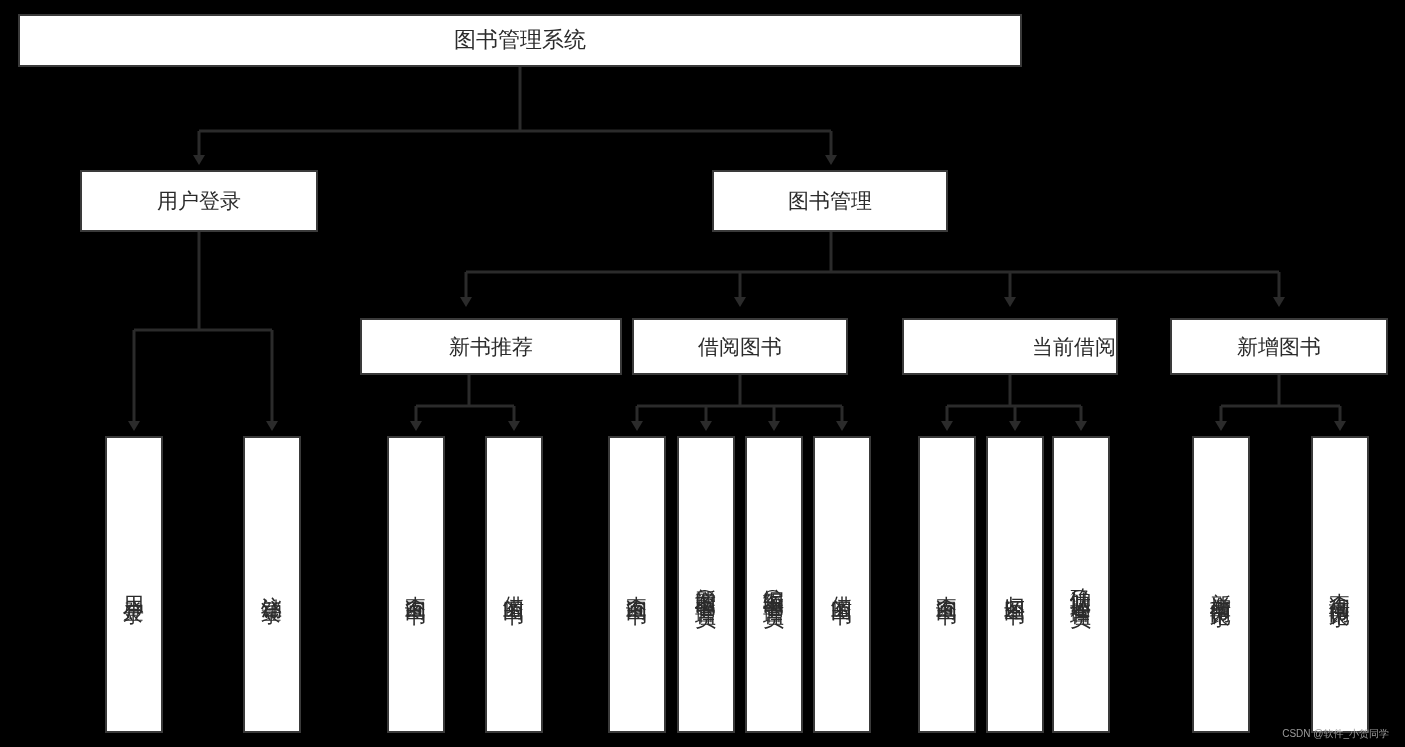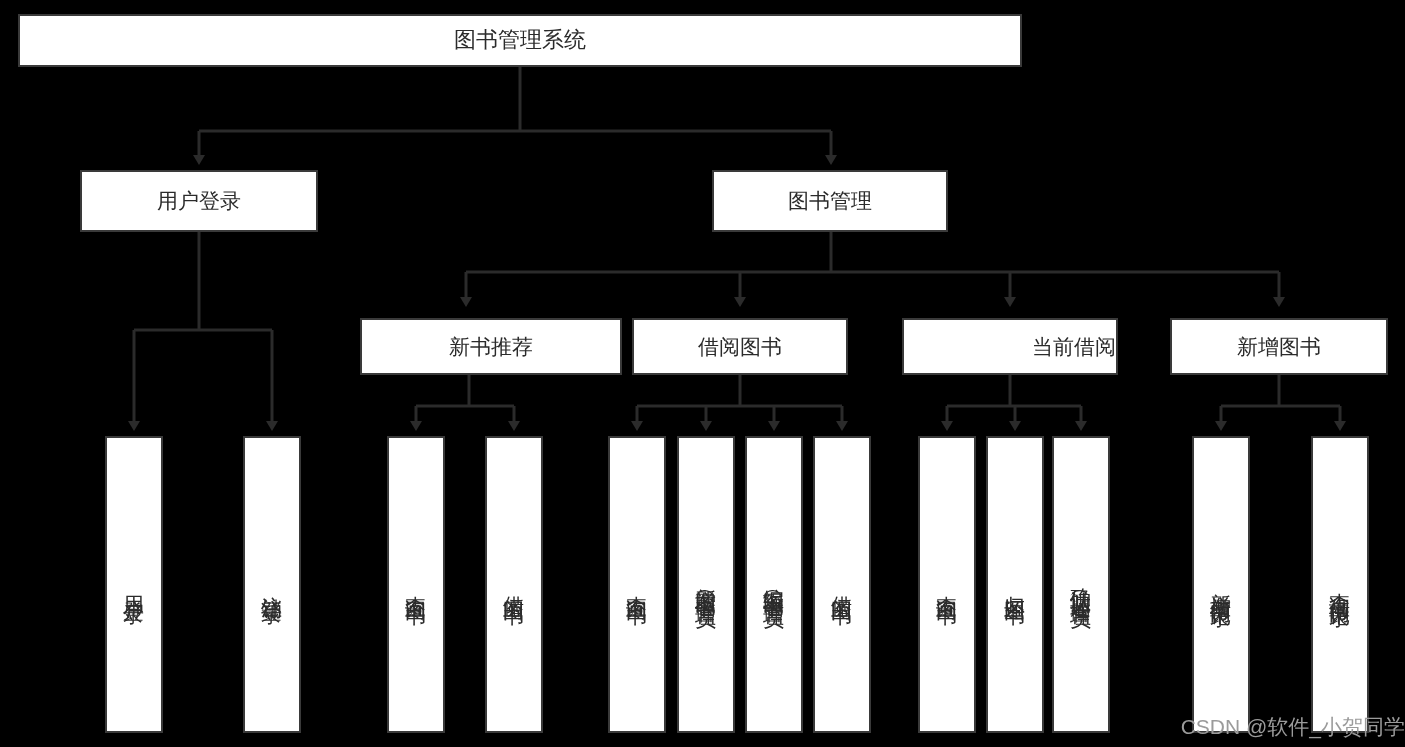--- a/index.html
+++ b/index.html
@@ -55,23 +55,23 @@
   .node.vertical .label {
     writing-mode: vertical-rl;
     text-orientation: upright;
     letter-spacing: 3px;
     font-size: 21px;
     line-height: 1;
     white-space: nowrap;
   }
   #watermark {
     position: absolute;
-    right: 0;
+    right: 16px;
     bottom: 6px;
-    font-size: 21px;
+    font-size: 10px;
     color: #9b9b9b;
     z-index: 5;
     white-space: nowrap;
     pointer-events: none;
   }
 </style>
 </head>
 <body>
 
 <div id="canvas">

